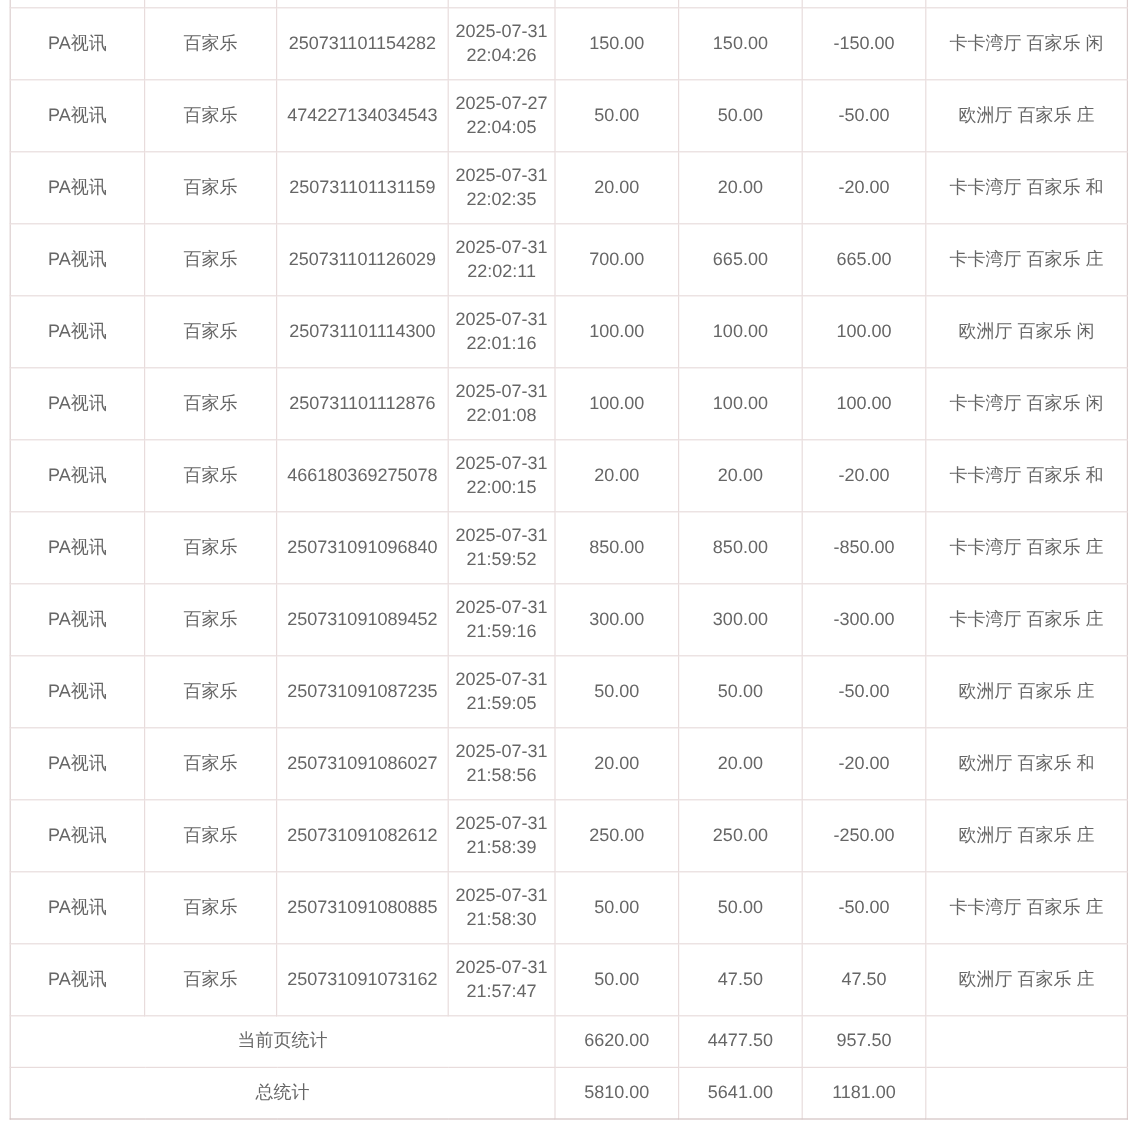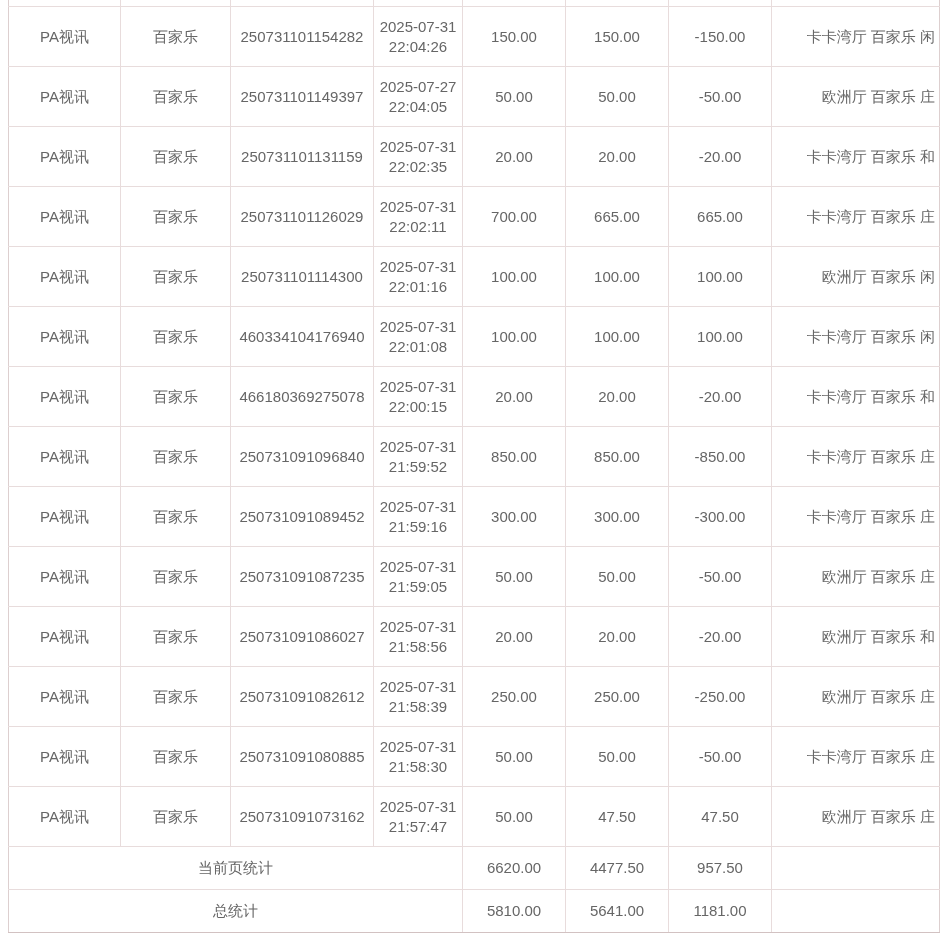--- a/index.html
+++ b/index.html
@@ -40,21 +40,21 @@
     padding: 0;
   }
   tr.data td { height: 59px; }
   td.order {
     word-break: break-all;
     padding: 0 9px;
   }
   tr.summary td { height: 42px; }
   tr.summary.last td { border-bottom-color: #d2c2c2; }
   table.report td:first-child { border-left-color: #ddcfcf; }
-  table.report td:last-child  { border-right-color: #ddcfcf; text-align: right; }
+  table.report td:last-child  { border-right-color: #ddcfcf; }
 </style>
 </head>
 <body>
 
 <div class="page">
   <table class="report">
     <colgroup>
       <col style="width:112px">
       <col style="width:110px">
       <col style="width:143px">
@@ -83,21 +83,21 @@
     <td>2025-07-31 22:04:26</td>
     <td>150.00</td>
     <td>150.00</td>
     <td>-150.00</td>
     <td>卡卡湾厅 百家乐 闲</td>
   </tr>
 
   <tr class="data">
     <td>PA视讯</td>
     <td>百家乐</td>
-    <td class="order">250731101149397</td>
+    <td class="order">474227134034543</td>
     <td>2025-07-27 22:04:05</td>
     <td>50.00</td>
     <td>50.00</td>
     <td>-50.00</td>
     <td>欧洲厅 百家乐 庄</td>
   </tr>
 
   <tr class="data">
     <td>PA视讯</td>
     <td>百家乐</td>
@@ -127,21 +127,21 @@
     <td>2025-07-31 22:01:16</td>
     <td>100.00</td>
     <td>100.00</td>
     <td>100.00</td>
     <td>欧洲厅 百家乐 闲</td>
   </tr>
 
   <tr class="data">
     <td>PA视讯</td>
     <td>百家乐</td>
-    <td class="order">460334104176940</td>
+    <td class="order">250731101112876</td>
     <td>2025-07-31 22:01:08</td>
     <td>100.00</td>
     <td>100.00</td>
     <td>100.00</td>
     <td>卡卡湾厅 百家乐 闲</td>
   </tr>
 
   <tr class="data">
     <td>PA视讯</td>
     <td>百家乐</td>

